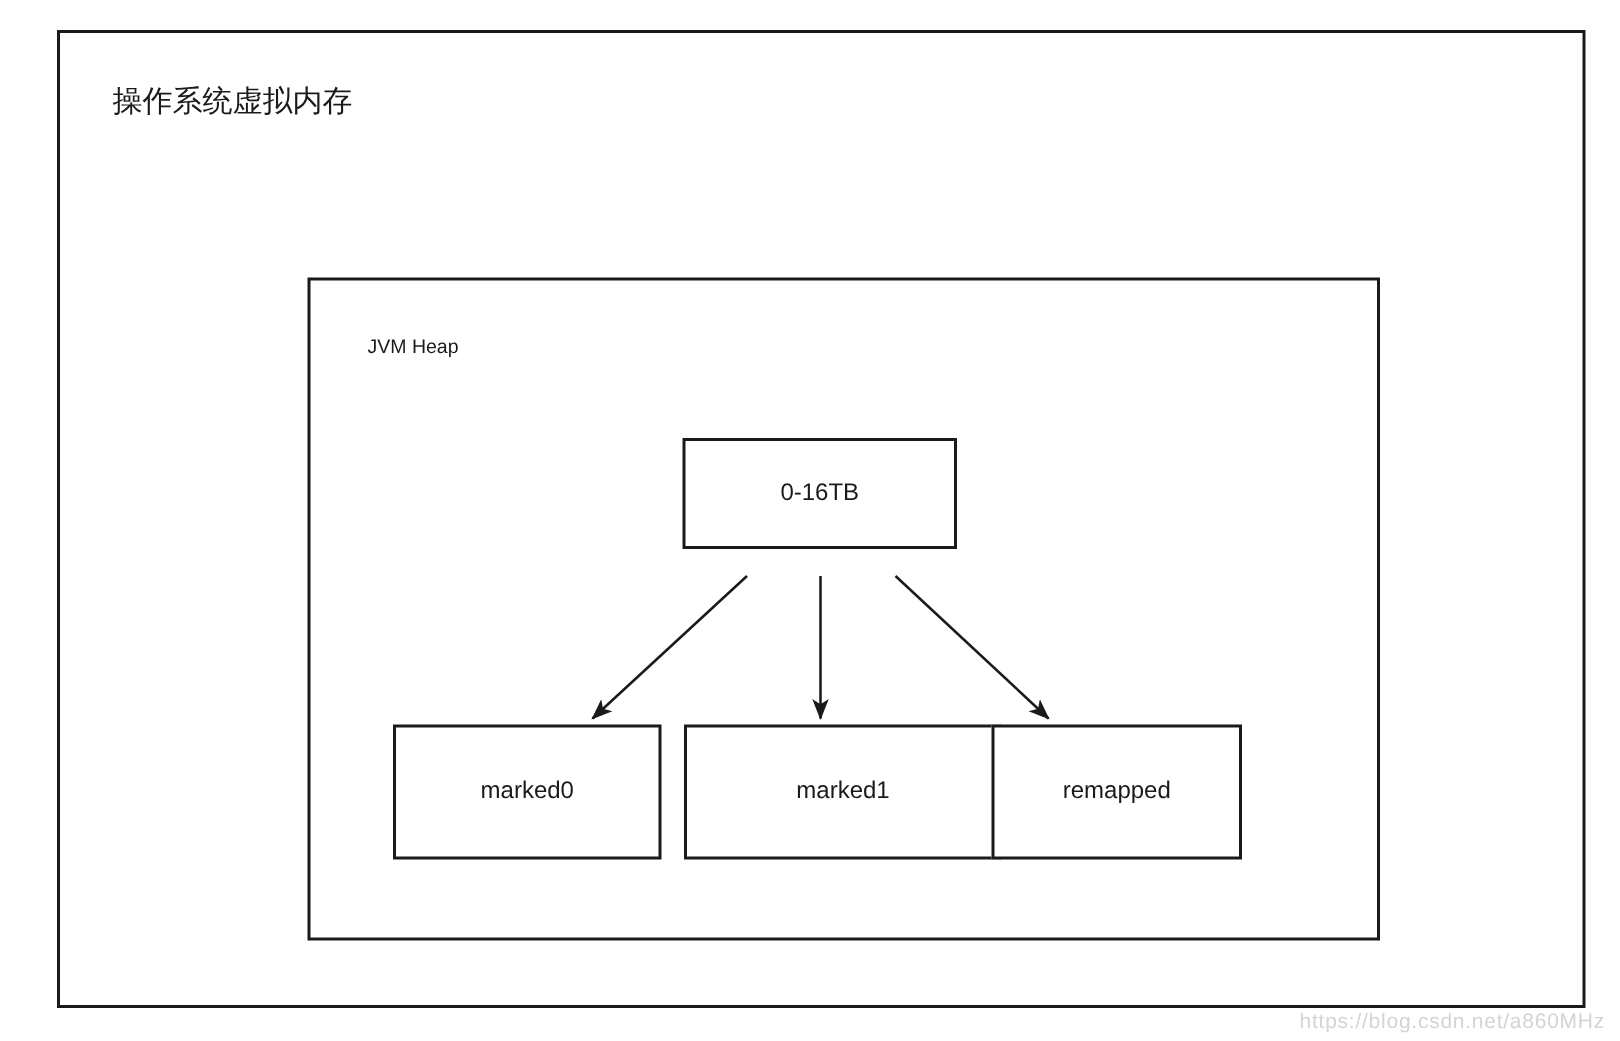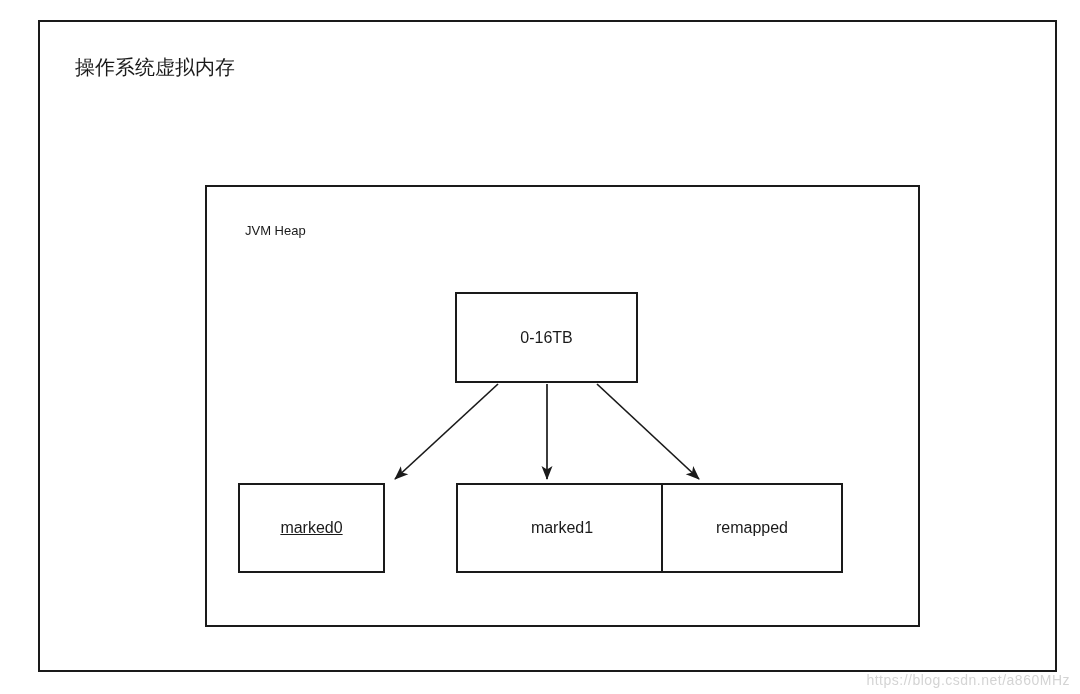--- a/index.html
+++ b/index.html
@@ -55,25 +55,25 @@
     position: absolute;
     border: 2px solid #1a1a1a;
     box-sizing: border-box;
     background: #ffffff;
     display: flex;
     align-items: center;
     justify-content: center;
     font-size: 16px;
     color: #1a1a1a;
   }
-  .root-node   { left: 455px; top: 292px; width: 183px; height: 91px; }
+  .root-node   { left: 455px; top: 292px; width: 183px; height: 74px; }
   .child-node  { top: 483px; height: 90px; }
-  .child-0     { left: 238px; width: 147px; text-decoration: underline; }
+  .child-0     { left: 262px; width: 179px; }
   .child-1     { left: 456px; width: 212px; }
-  .child-2     { left: 661px; width: 182px; }
+  .child-2     { left: 661px; width: 167px; }
   .arrows {
     position: absolute;
     left: 0;
     top: 0;
     width: 1080px;
     height: 694px;
     pointer-events: none;
   }
   .arrows line {
     stroke: #1a1a1a;

